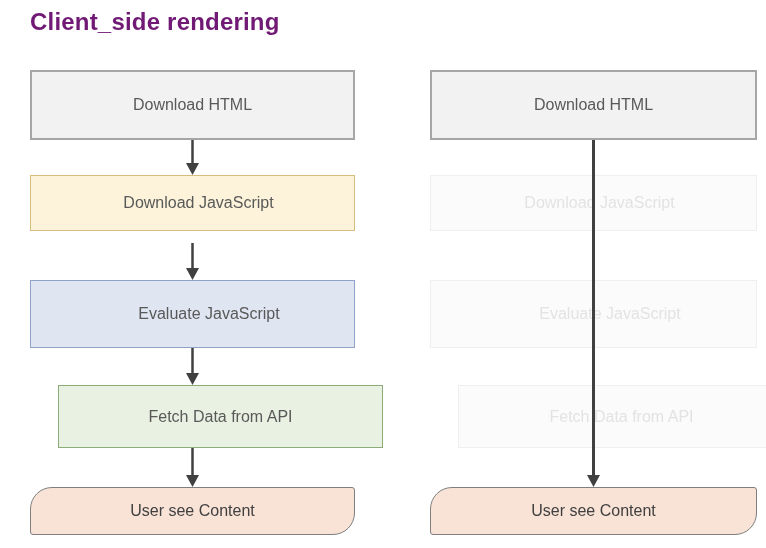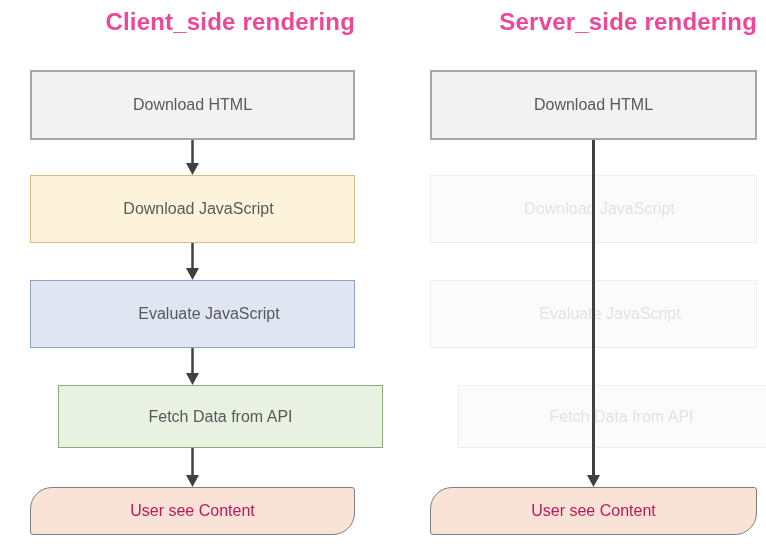--- a/index.html
+++ b/index.html
@@ -12,74 +12,73 @@
     height: 548px;
     background: #ffffff;
     overflow: hidden;
   }
 
   .col-title {
     position: absolute;
     top: 6px;
     height: 32px;
     line-height: 32px;
-    text-align: right;
+    text-align: left;
     font-size: 24px;
     font-weight: 600;
-    color: #ec4899;
+    color: #701a75;
     letter-spacing: 0.2px;
   }
   .col-title.left  { left: 30px;  width: 325px; }
   .col-title.right { left: 430px; width: 327px; }
 
   .step {
     position: absolute;
     display: flex;
     align-items: center;
     justify-content: center;
     font-size: 16px;
     color: #595959;
     text-align: center;
     z-index: 1;
   }
   .col-left  .step { left: 30px;  width: 325px; }
   .col-right .step { left: 430px; width: 327px; }
 
   .pos-1 { top: 70px;  height: 70px; }
-  .pos-2 { top: 175px; height: 68px; padding-left: 12px; }
+  .pos-2 { top: 175px; height: 56px; padding-left: 12px; }
   .pos-3 { top: 280px; height: 68px; padding-left: 33px; }
   .pos-4 { top: 385px; height: 63px; margin-left: 28px; }
   .pos-5 { top: 487px; height: 48px; }
 
   .step-gray   { background: #f2f2f2; border: 2px solid #a6a6a6; }
   .step-yellow { background: #fcf3da; border: 1.5px solid #d6bd7d; }
   .step-blue   { background: #dfe5f1; border: 1.5px solid #8ea3c7; }
   .step-green  { background: #e9f1e3; border: 1.5px solid #8bab7b; }
   .step-peach  {
     background: #f8e3d6;
     border: 1.5px solid #7f7f7f;
     border-radius: 22px 3px 22px 3px;
-    color: #be185d;
+    color: #404040;
     z-index: 1;
   }
   .step-skipped {
     background: #fbfbfb;
     border: 1.5px solid #efefef;
     color: #e3e3e3;
   }
 
   .arrow { position: absolute; z-index: 2; display: block; }
 </style>
 </head>
 <body>
 
 <div class="canvas">
 
   <h2 class="col-title left">Client_side rendering</h2>
-  <h2 class="col-title right">Server_side rendering</h2>
 
   <div class="col-left">
     <div class="step step-gray pos-1">
         <span>Download HTML</span>
       </div>
     <div class="step step-yellow pos-2">
         <span>Download JavaScript</span>
       </div>
     <div class="step step-blue pos-3">
         <span>Evaluate JavaScript</span>

